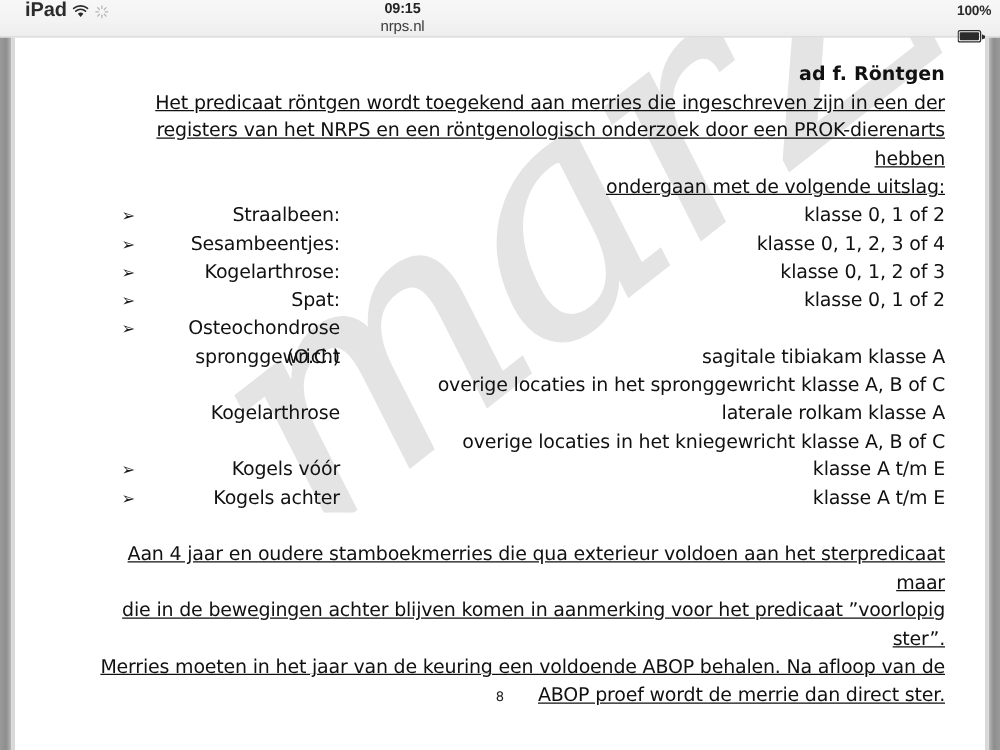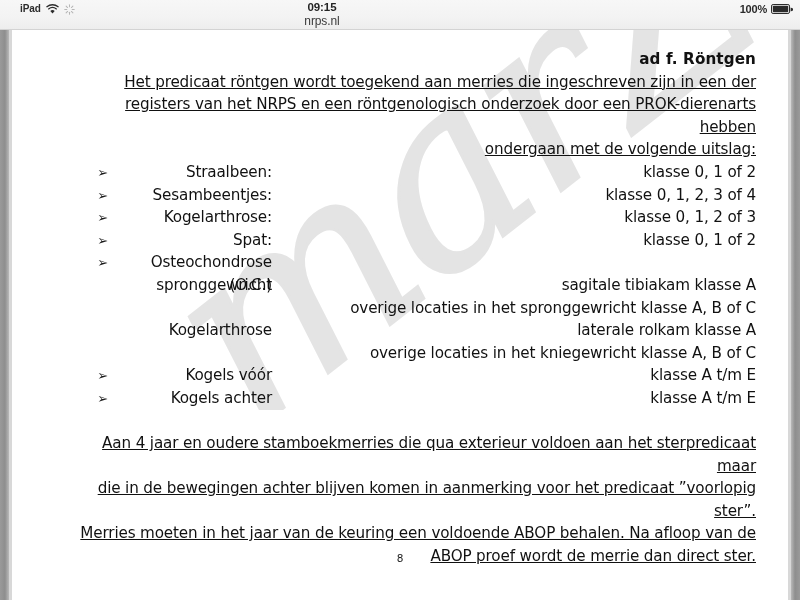--- a/index.html
+++ b/index.html
@@ -37,21 +37,21 @@
   .sb-left {
     position: absolute;
     left: 7px; top: 2px;
     display: flex;
     align-items: center;
     gap: 5px;
     height: 14px;
   }
   .sb-carrier {
     font-family: "Liberation Sans", sans-serif;
-    font-size: 10px;
+    font-size: 16px;
     font-weight: 600;
     color: #2b2b2b;
     letter-spacing: -0.1px;
     line-height: 14px;
     padding-left: 13px;
   }
   .wifi-icon { display: block; }
   .spinner-icon { display: block; opacity: .45; }
 
   .sb-center {
@@ -75,23 +75,23 @@
     color: #3a3a3a;
     line-height: 13px;
     margin-top: 1px;
     letter-spacing: -0.1px;
   }
 
   .sb-right {
     position: absolute;
     right: 7px; top: 2px;
     display: flex;
-    align-items: center;
     gap: 4px;
     height: 14px;
+    flex-direction: column;
   }
   .sb-battery-pct {
     font-family: "Liberation Sans", sans-serif;
     font-size: 11px;
     font-weight: 600;
     color: #2b2b2b;
     line-height: 14px;
     letter-spacing: -0.2px;
   }
   .battery-icon { display: block; }

